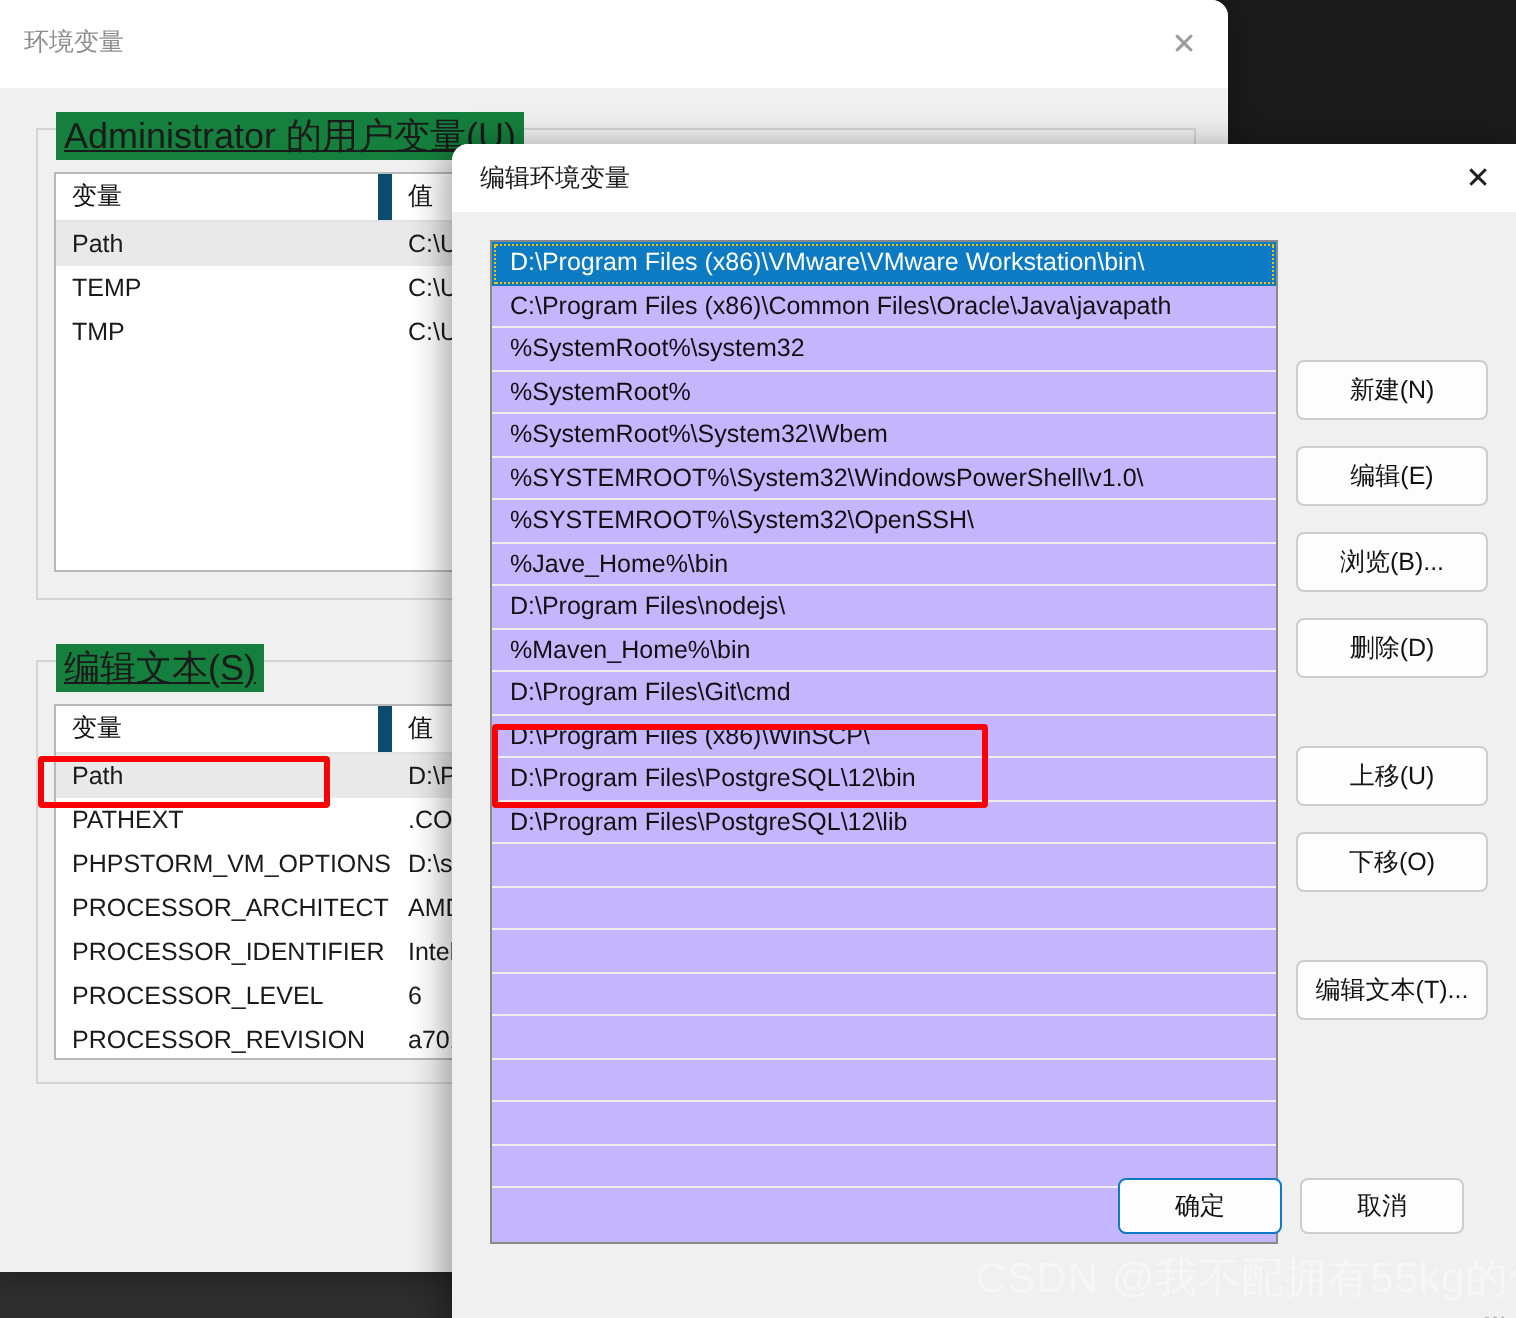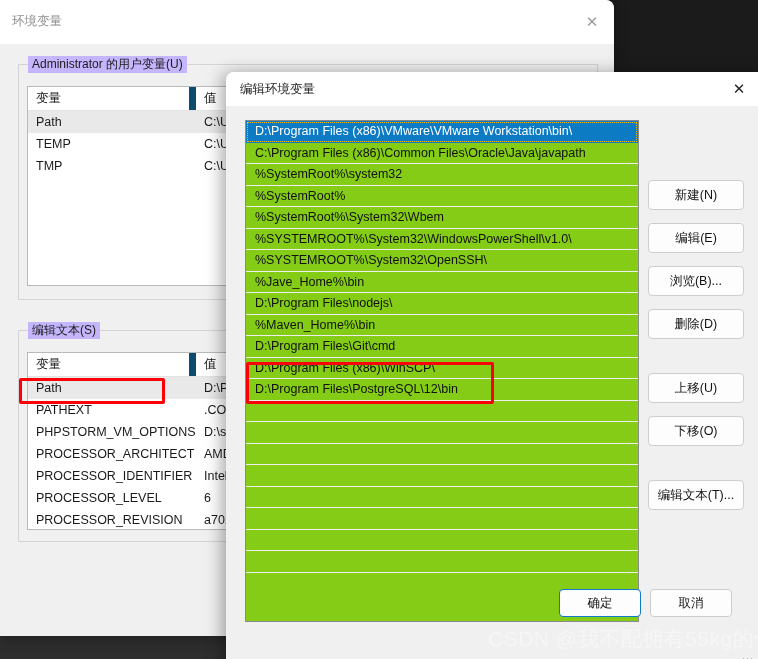--- a/index.html
+++ b/index.html
@@ -46,25 +46,26 @@
 
   
   .groupbox {
     position: absolute;
     border: 1px solid #d4d4d4;
     background: transparent;
   }
   .grouplabel {
     position: absolute;
     top: -9px; left: 9px;
-    background: #c4b5fd;
+    background: #15803d;
     padding: 0 4px;
-    font-size: 12px;
+    font-size: 18px;
     color: #1a1a1a;
     white-space: nowrap;
+    text-decoration: underline;
   }
 
   .vartable {
     position: absolute;
     background: #ffffff;
     border: 1px solid #b9b9b9;
     overflow: hidden;
   }
   .vt-head {
     height: 24px;
@@ -137,21 +138,21 @@
     position: absolute; left: 494px; top: 0px;
     width: 38px; height: 34px;
     display: flex; align-items: center; justify-content: center;
     font-size: 15px; color: #1f1f1f;
   }
 
   #pathList {
     position: absolute;
     left: 19px; top: 48px;
     width: 394px; height: 502px;
-    background: #84cc16;
+    background: #c4b5fd;
     border: 1px solid #8a8a8a;
     overflow: hidden;
   }
   .pl-row {
     height: 21.5px;
     line-height: 21.5px;
     font-size: 12.5px;
     color: #111111;
     padding-left: 9px;
     border-bottom: 1px solid #eeeeee;
@@ -301,20 +302,21 @@
         <div class="pl-row">%SystemRoot%</div>
         <div class="pl-row">%SystemRoot%\System32\Wbem</div>
         <div class="pl-row">%SYSTEMROOT%\System32\WindowsPowerShell\v1.0\</div>
         <div class="pl-row">%SYSTEMROOT%\System32\OpenSSH\</div>
         <div class="pl-row">%Jave_Home%\bin</div>
         <div class="pl-row">D:\Program Files\nodejs\</div>
         <div class="pl-row">%Maven_Home%\bin</div>
         <div class="pl-row">D:\Program Files\Git\cmd</div>
         <div class="pl-row">D:\Program Files (x86)\WinSCP\</div>
         <div class="pl-row">D:\Program Files\PostgreSQL\12\bin</div>
+        <div class="pl-row">D:\Program Files\PostgreSQL\12\lib</div>
         <div class="pl-row">&nbsp;</div>
         <div class="pl-row">&nbsp;</div>
         <div class="pl-row">&nbsp;</div>
         <div class="pl-row">&nbsp;</div>
         <div class="pl-row">&nbsp;</div>
         <div class="pl-row">&nbsp;</div>
         <div class="pl-row">&nbsp;</div>
         <div class="pl-row">&nbsp;</div>
       </div>
 

